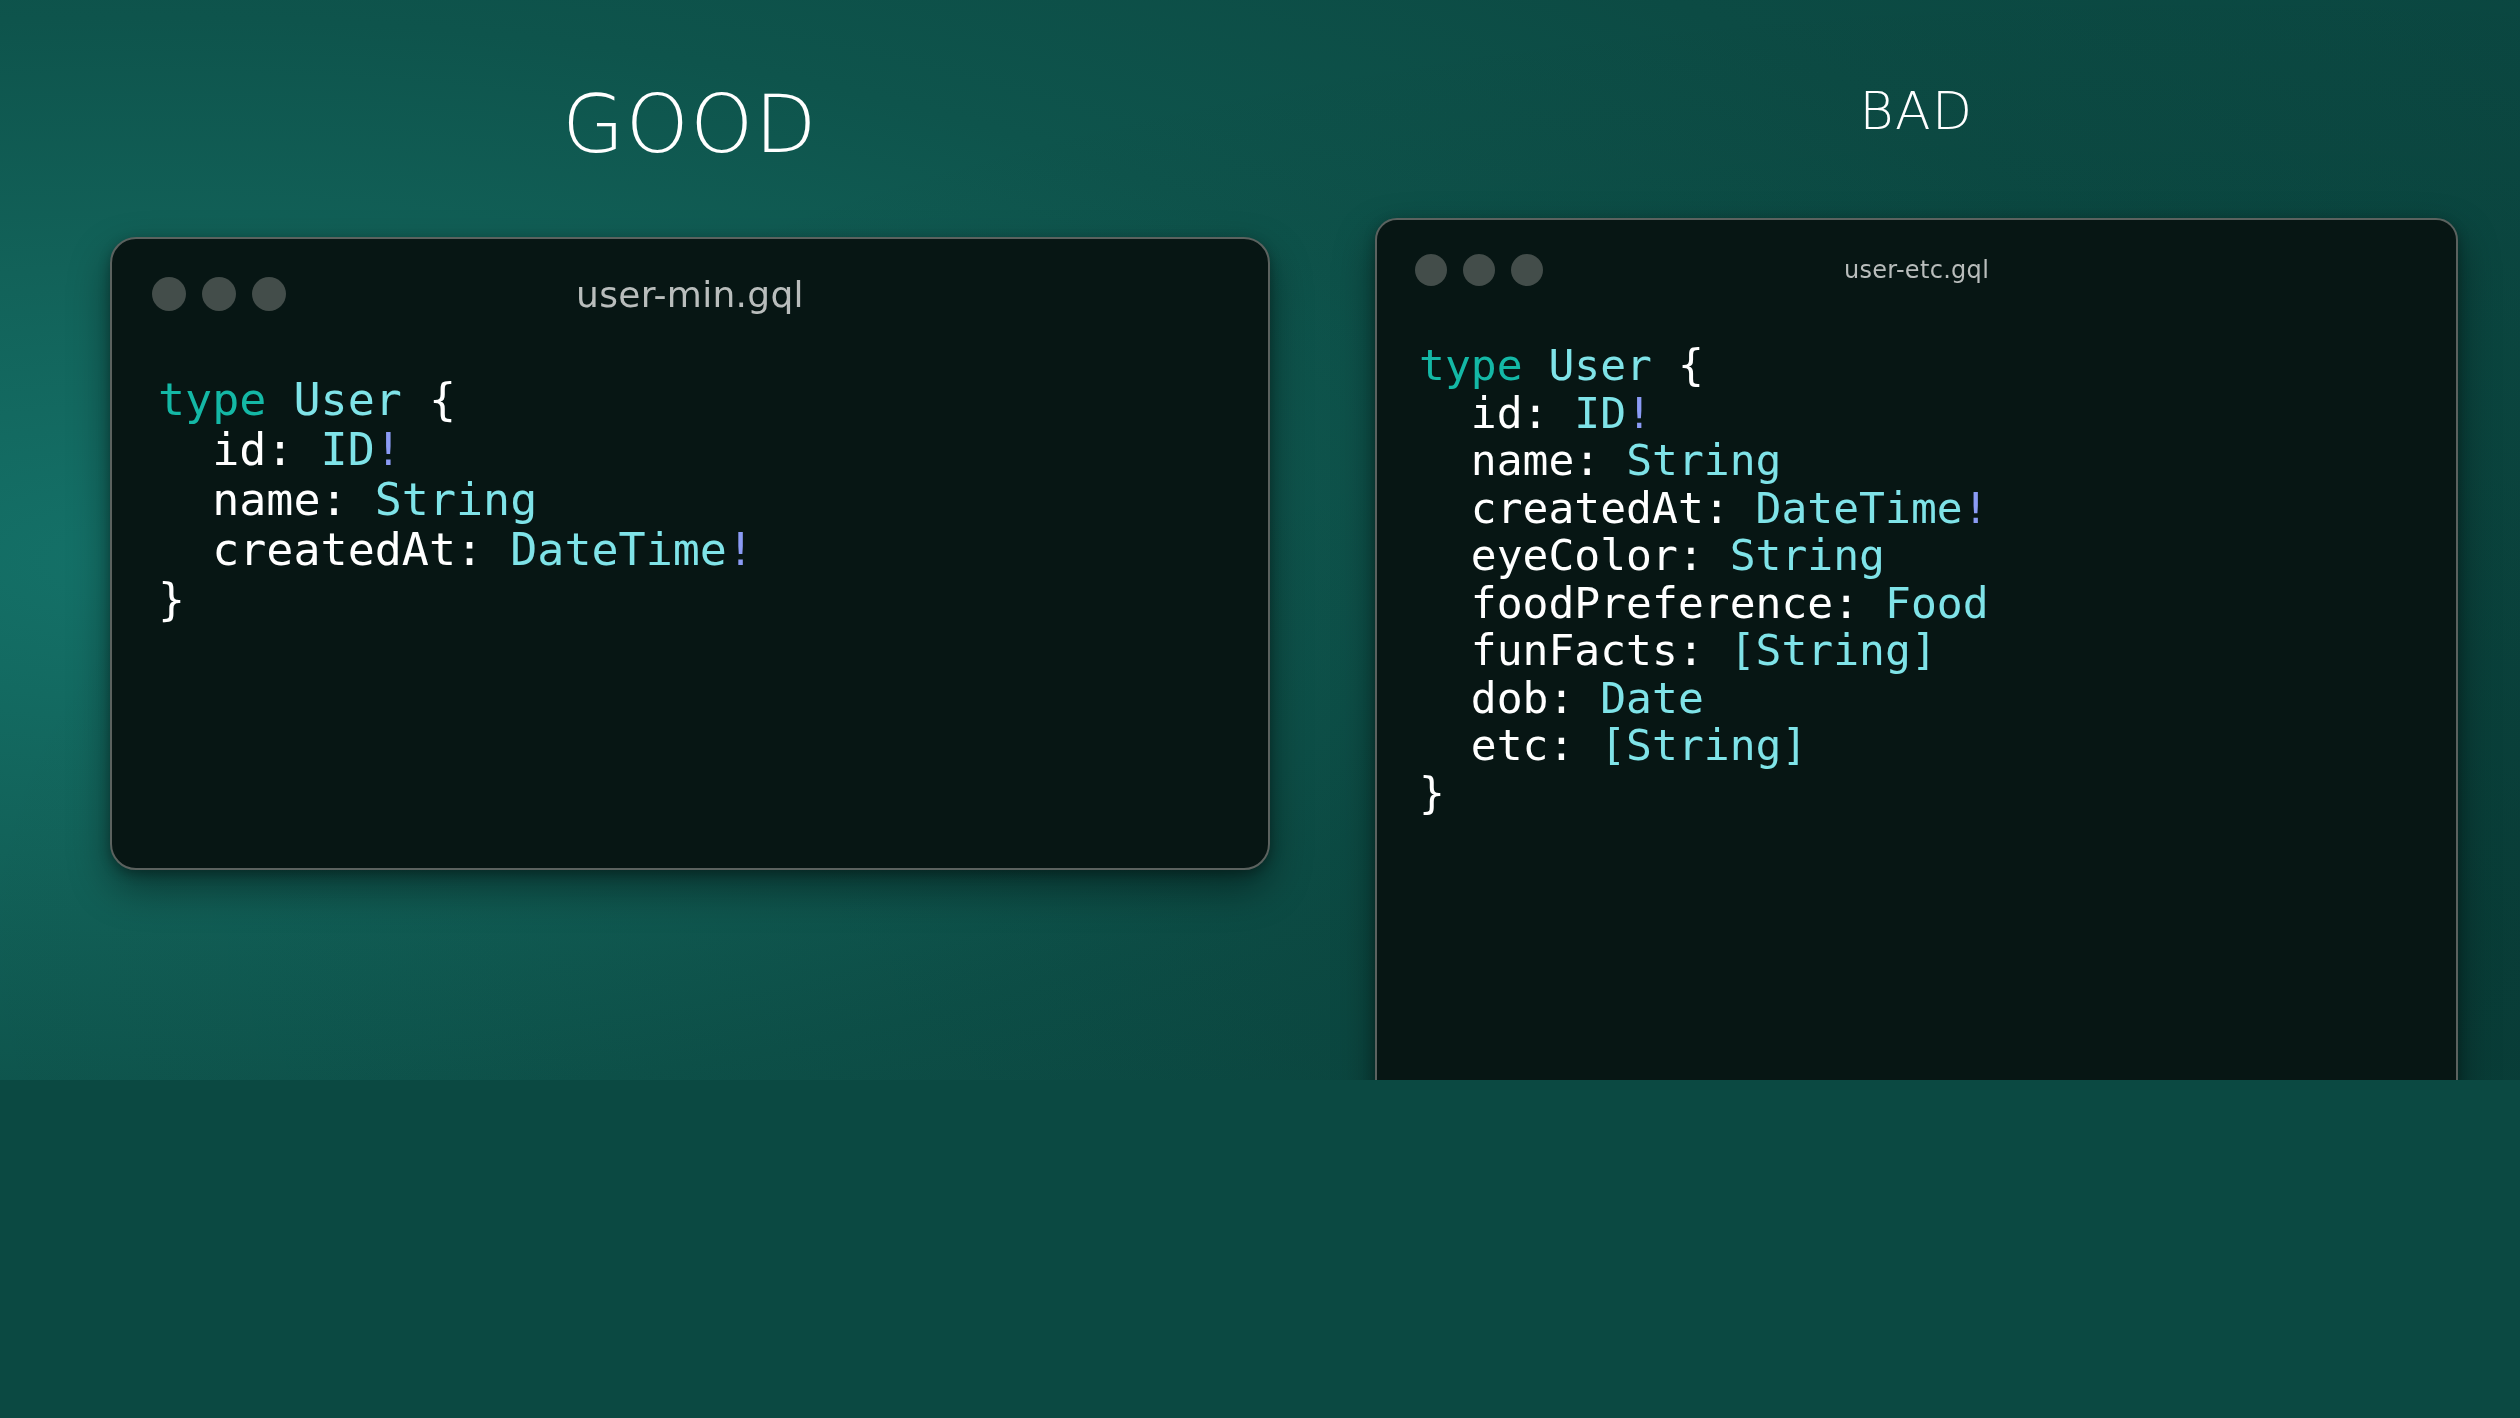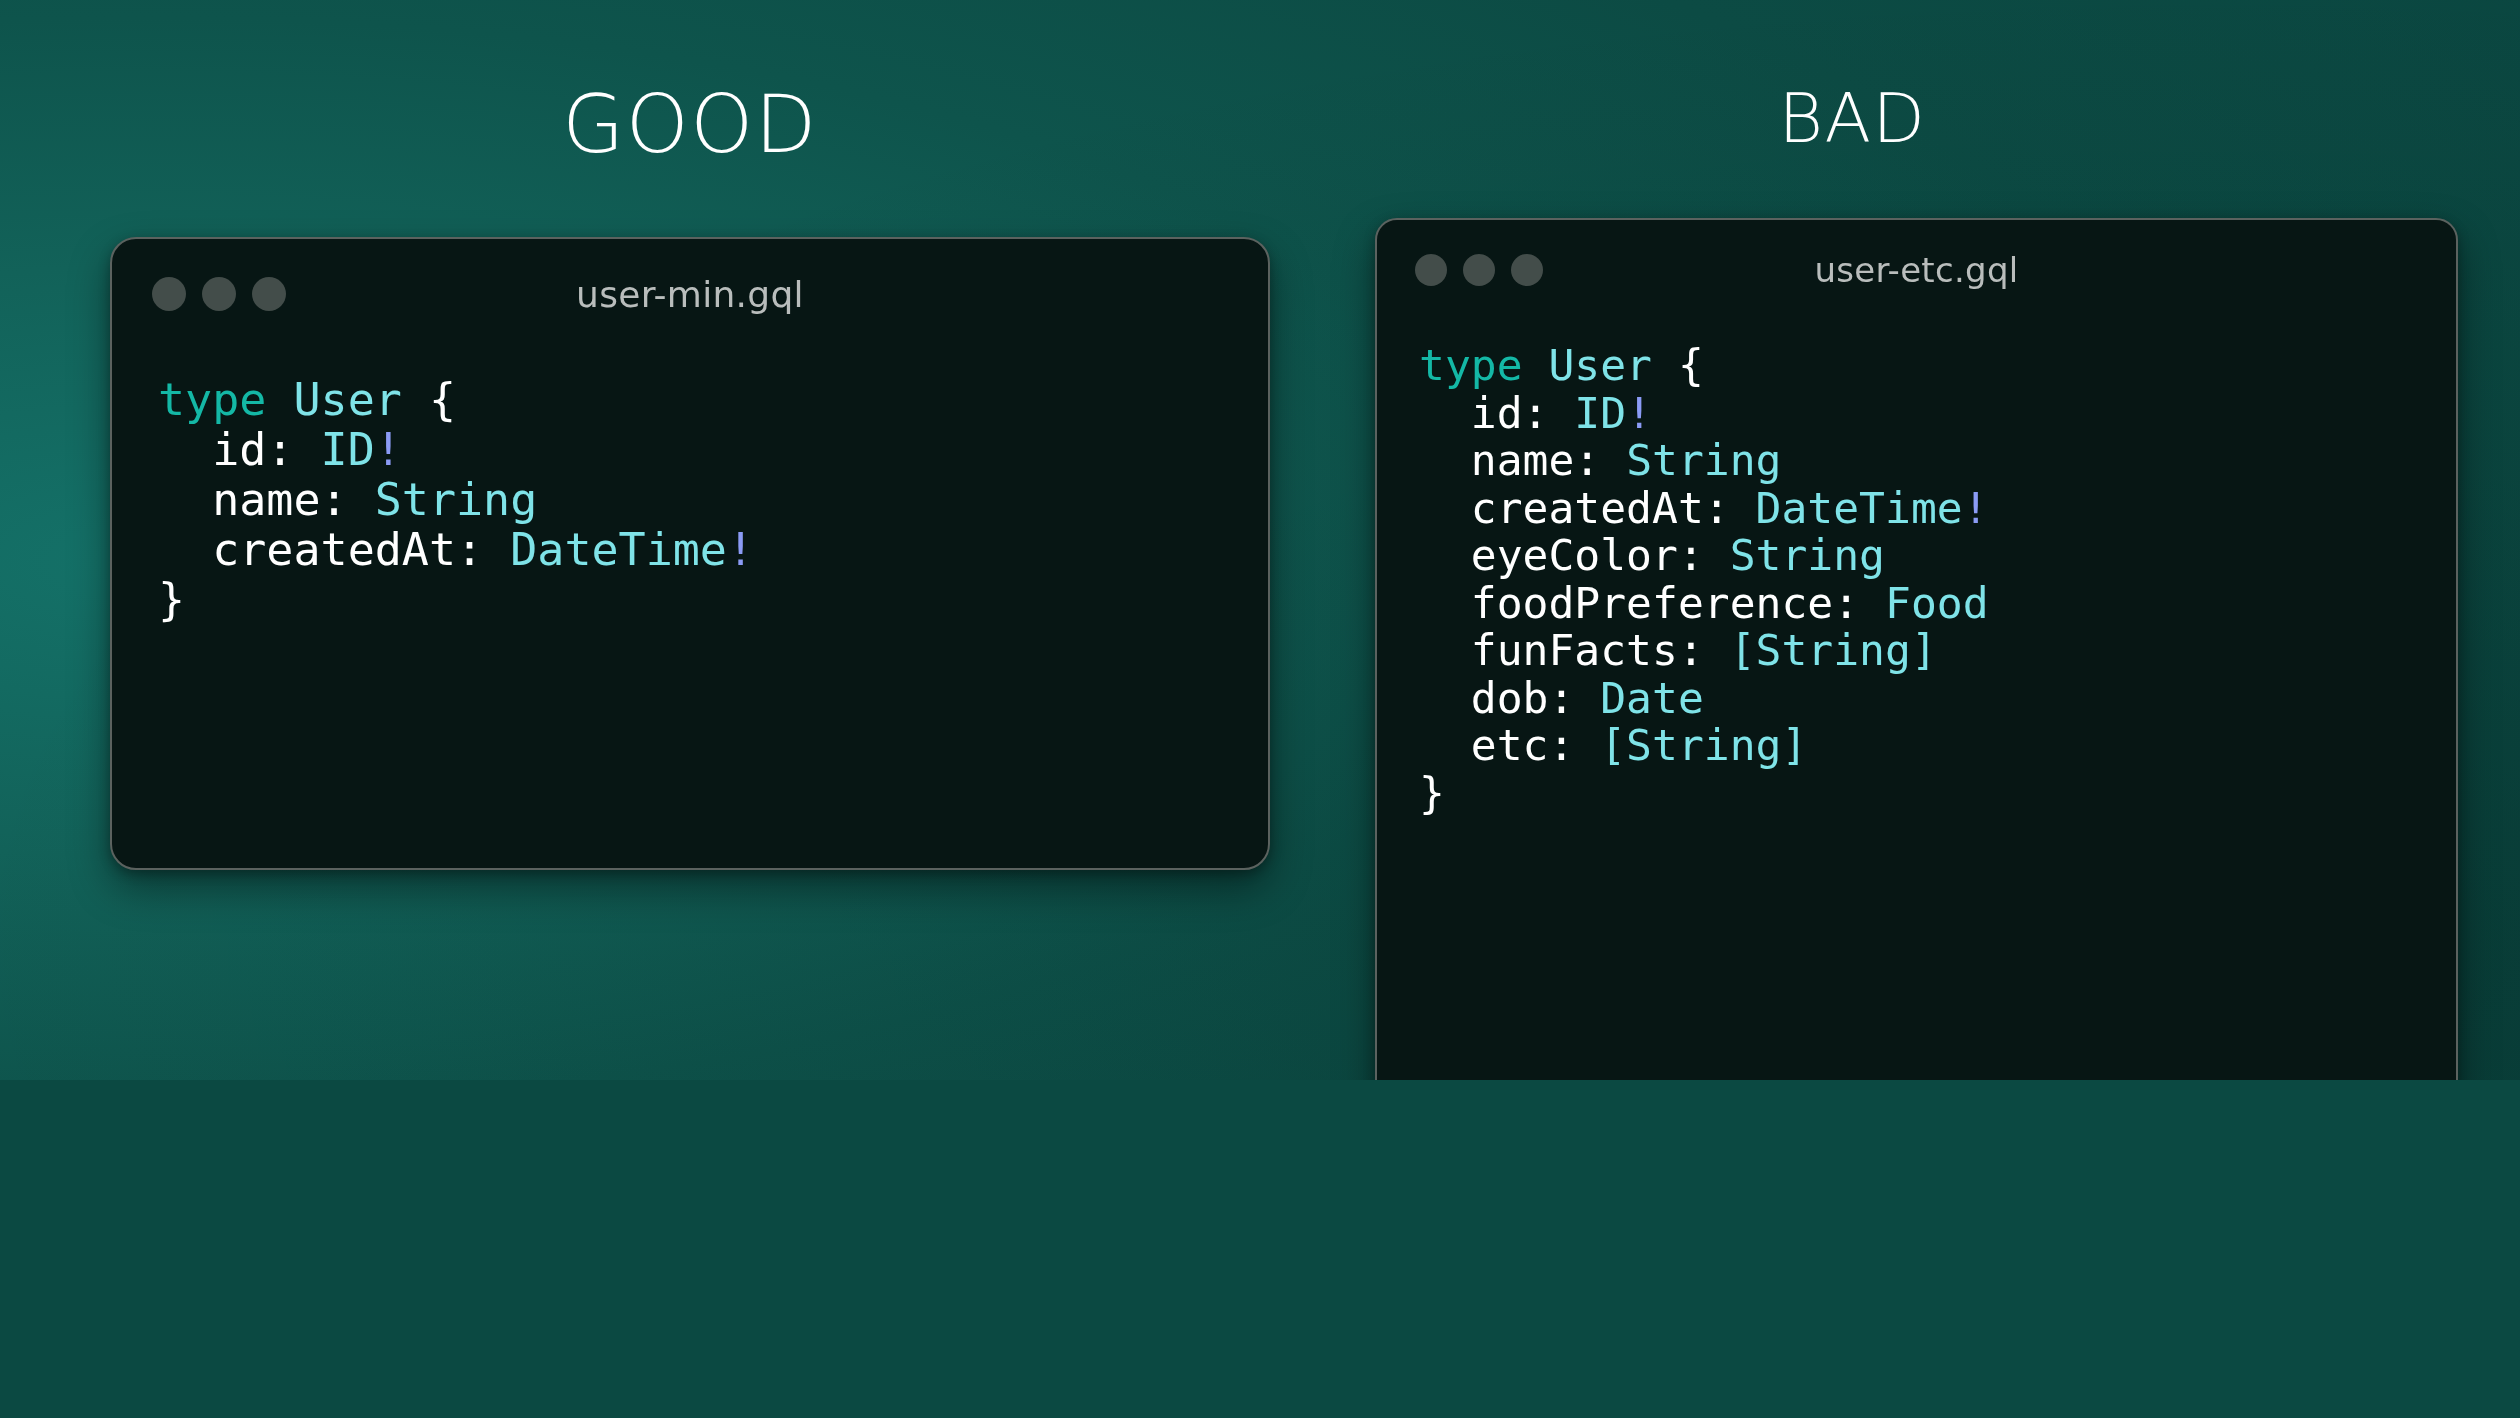--- a/index.html
+++ b/index.html
@@ -52,24 +52,24 @@
   }
 
   .heading.good {
     left: 110px;
     width: 1160px;
     top: 85px;
     font-size: 80px;
   }
 
   .heading.bad {
-    left: 1311px;
+    left: 1375px;
     width: 1083px;
     top: 85px;
-    font-size: 68px;
+    font-size: 52px;
   }
 
   
   .card {
     position: absolute;
     background: #071614;
     border: 2px solid #5b625f;
     box-sizing: border-box;
     box-shadow:
       0 18px 40px rgba(0, 0, 0, 0.42),
@@ -127,21 +127,21 @@
     right: 0;
     text-align: center;
     color: #b9bdbc;
     font-family: "DejaVu Sans", sans-serif;
     font-weight: 400;
     letter-spacing: 0.3px;
     pointer-events: none;
   }
 
   .card.good .filename { font-size: 36px; }
-  .card.bad  .filename { font-size: 34px; }
+  .card.bad  .filename { font-size: 24px; }
 
   
   .code {
     font-family: "DejaVu Sans Mono", monospace;
     white-space: pre;
     color: #ffffff;
   }
 
   .card.good .code {
     padding: 26px 0 0 46px;

